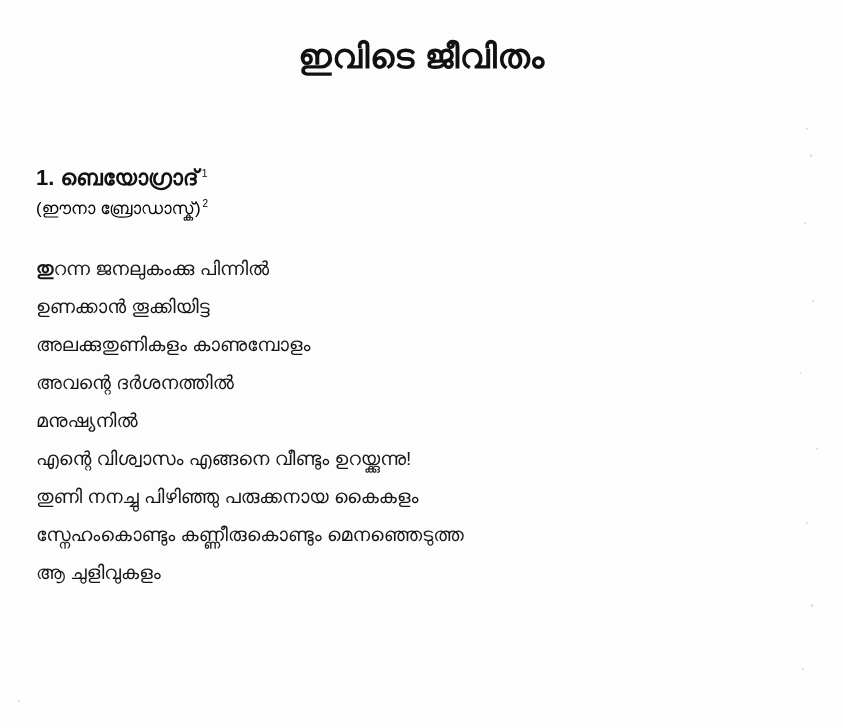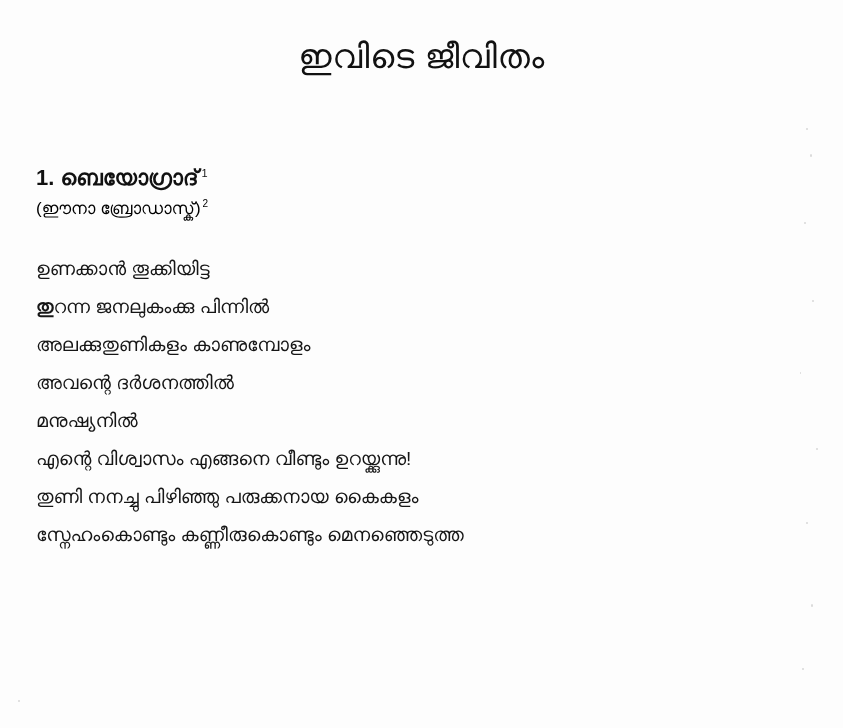--- a/index.html
+++ b/index.html
@@ -29,21 +29,21 @@
     border-radius: 50%;
     opacity: 0.55;
   }
   .doc-title {
     position: absolute;
     top: 36px;
     left: 0;
     width: 843px;
     text-align: center;
     font-size: 34px;
-    font-weight: normal;
+    font-weight: bold;
     letter-spacing: 0.5px;
     color: #111;
     line-height: 1.2;
   }
   .poem-number {
     position: absolute;
     top: 165px;
     left: 36px;
     font-size: 22px;
     font-weight: bold;
@@ -112,26 +112,27 @@
 
   <div class="poem-number">
     <span>1. ബെയോഗ്രാദ്</span><span class="sup">1</span>
   </div>
 
   <div class="poem-subtitle">
     <span>(ഈനാ ബ്രോഡാസ്ക്)</span><span class="sup">2</span>
   </div>
 
   <div class="stanza stanza-1">
-    <div class="line">ഉണക്കാൻ തൂക്കിയിട്ട</div>
     <div class="line first-line">
       <span class="dropcap">തു</span><span class="rest">റന്ന ജനലുകംക്കു പിന്നിൽ</span>
     </div>
+    <div class="line">ഉണക്കാൻ തൂക്കിയിട്ട</div>
     <div class="line">അലക്കുതുണികളം കാണുമ്പോളം</div>
     <div class="line">അവന്റെ ദർശനത്തിൽ</div>
     <div class="line">മനുഷ്യനിൽ</div>
     <div class="line">എന്റെ വിശ്വാസം എങ്ങനെ വീണ്ടും ഉറയ്ക്കുന്നു!</div>
     <div class="line">തുണി നനച്ചു പിഴിഞ്ഞു പരുക്കനായ കൈകളം</div>
     <div class="line">സ്നേഹംകൊണ്ടും കണ്ണീരുകൊണ്ടും മെനഞ്ഞെടുത്ത</div>
+    <div class="line">ആ ചുളിവുകളം</div>
   </div>
 
 
 </div>
 
 </body></html>

